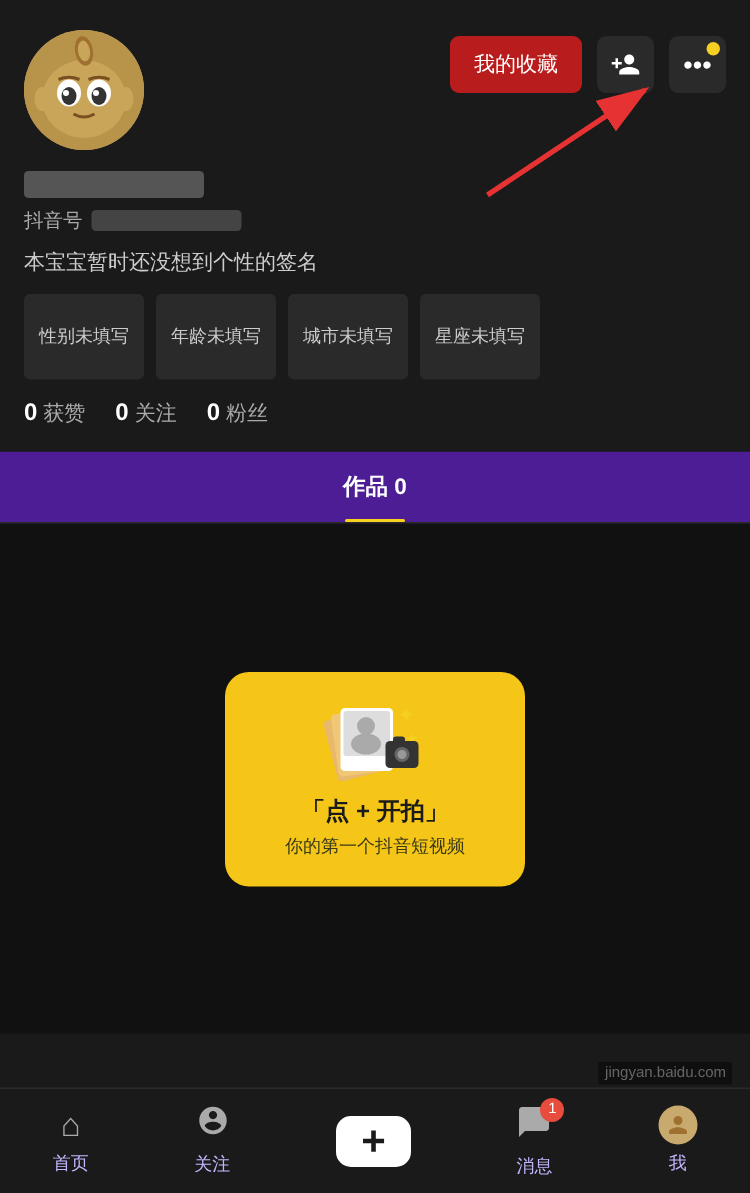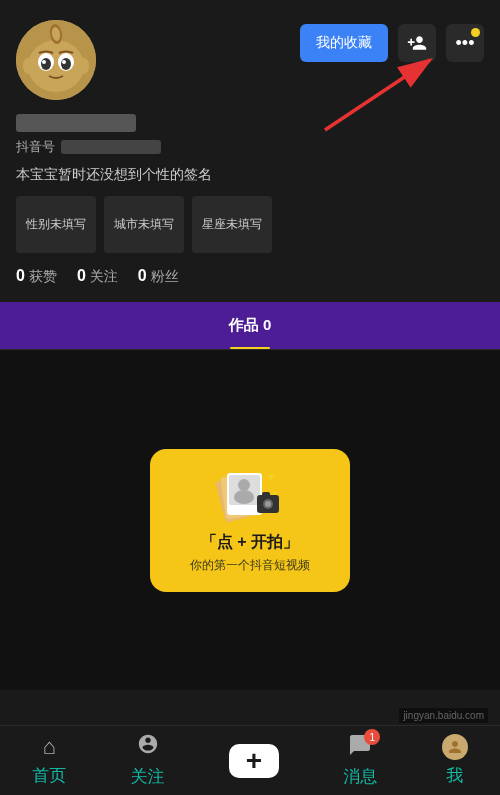--- a/index.html
+++ b/index.html
@@ -42,21 +42,21 @@
       height: 100%;
     }
 
     .action-buttons {
       display: flex;
       gap: 10px;
       margin-top: 4px;
     }
 
     .btn-collect {
-      background: #3b82f6;
+      background: #b91c1c;
       border: none;
       color: #fff;
       padding: 8px 16px;
       border-radius: 6px;
       font-size: 14px;
       cursor: pointer;
     }
 
     .btn-add-friend {
       background: #2a2a2a;
@@ -262,22 +262,22 @@
       gap: 4px;
       cursor: pointer;
     }
 
     .nav-icon {
       font-size: 22px;
       color: #aaa;
     }
 
     .nav-label {
-      font-size: 17px;
-      color: #14b8a6;
+      font-size: 12px;
+      color: #c4b5fd;
       text-align: right;
     }
 
     .nav-add-btn {
       background: #fff;
       border-radius: 10px;
       width: 50px;
       height: 34px;
       display: flex;
       align-items: center;
@@ -401,20 +401,21 @@
 
   <div class="douyin-id-row">
     <span class="douyin-id-label">抖音号</span>
     <div class="douyin-id-value-blur"></div>
   </div>
 
   <div class="bio-text">本宝宝暂时还没想到个性的签名</div>
 
   <div class="tags-row">
     <span class="tag">性别未填写</span>
+    <span class="tag">年龄未填写</span>
     <span class="tag">城市未填写</span>
     <span class="tag">星座未填写</span>
   </div>
 
   <div class="stats-row">
     <div class="stat-item">
       <span class="stat-num">0</span>
       <span class="stat-label">获赞</span>
     </div>
     <div class="stat-item">

